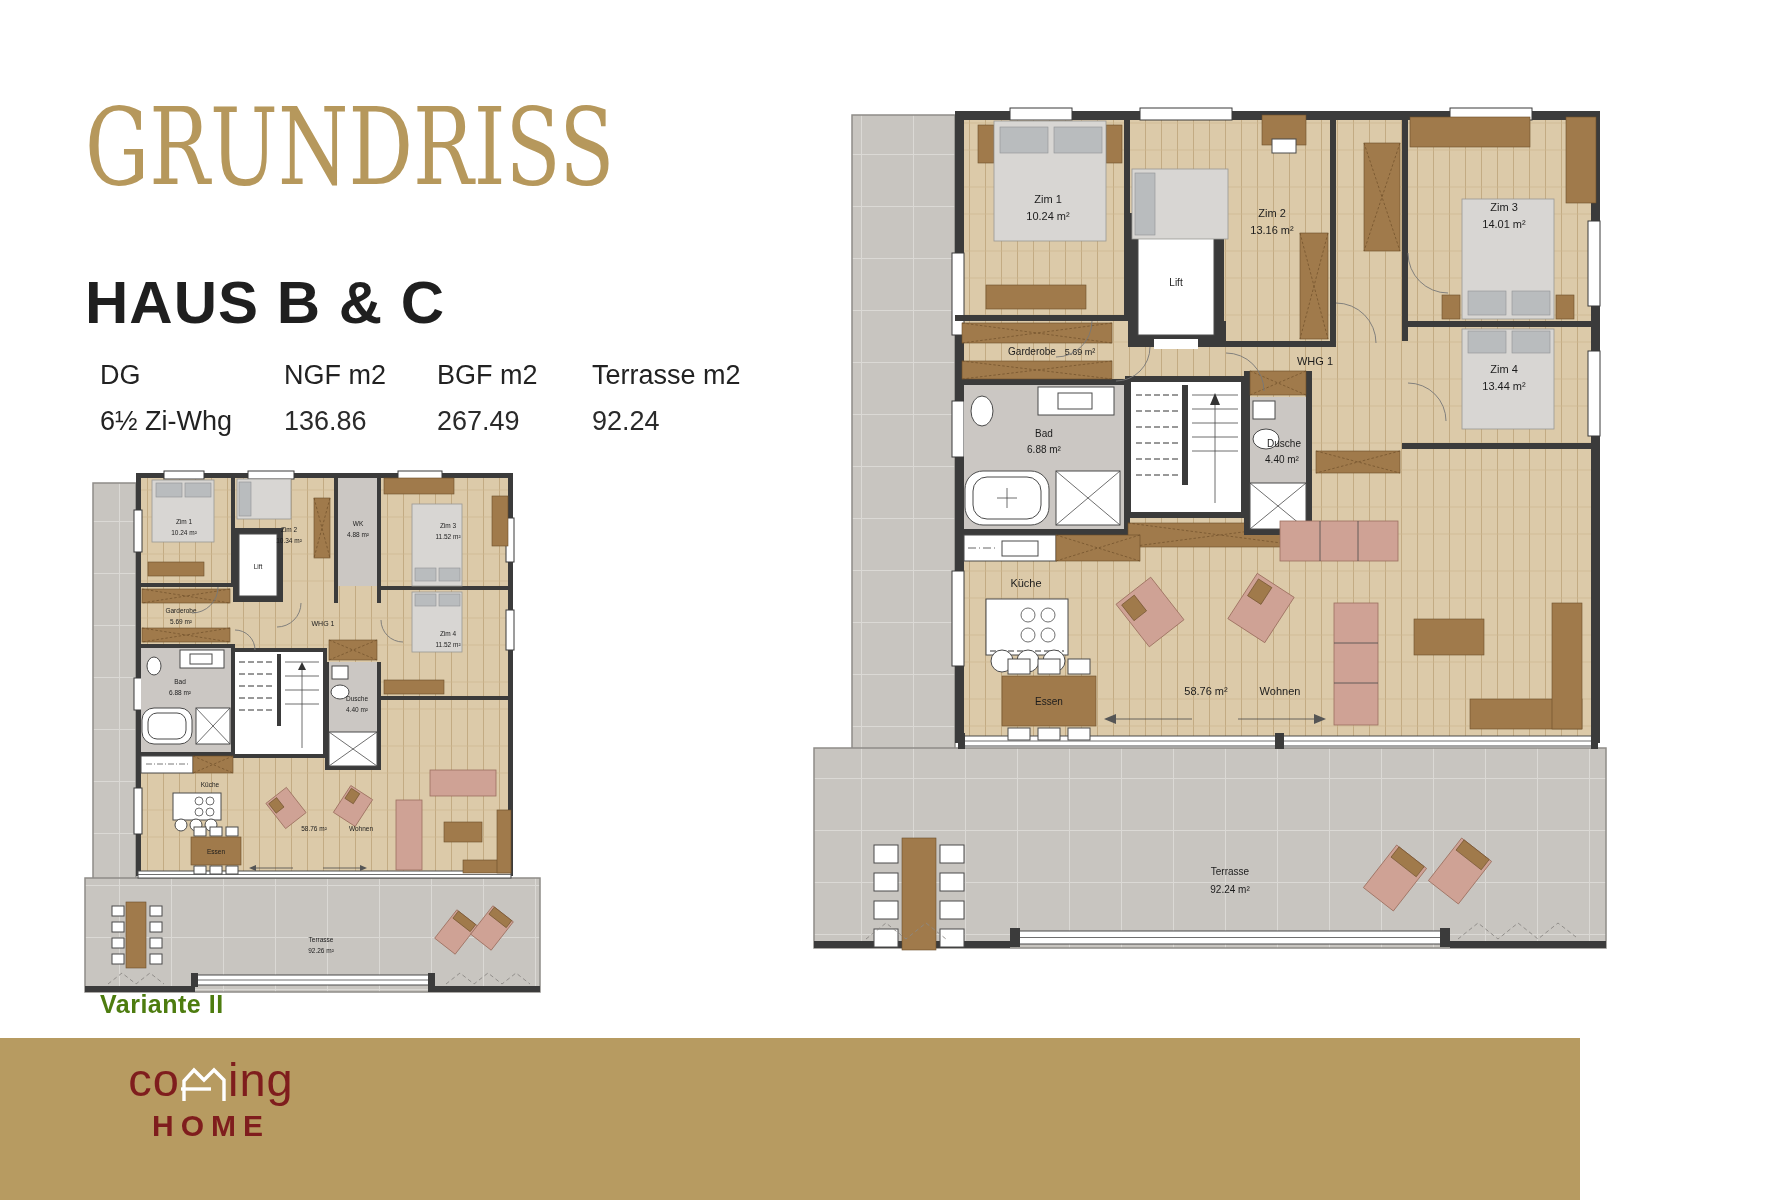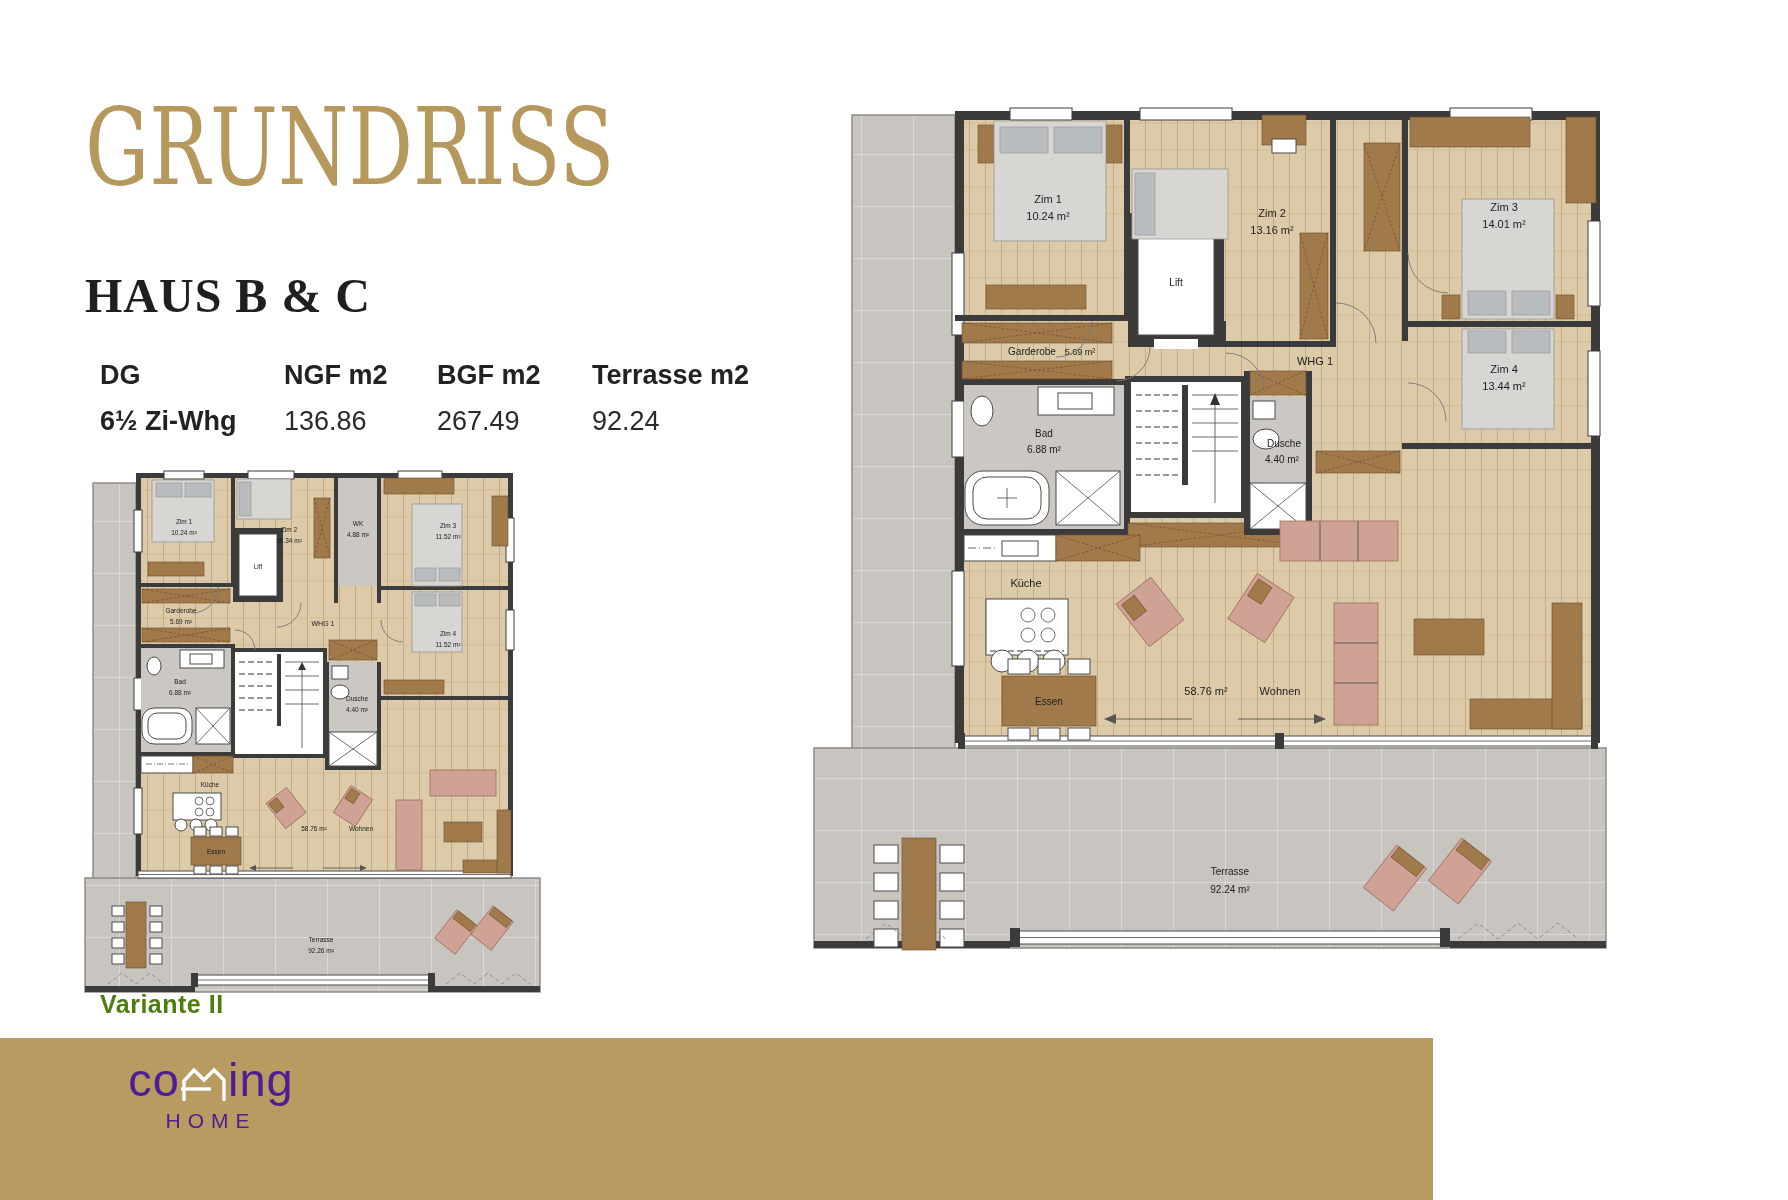--- a/index.html
+++ b/index.html
@@ -9,43 +9,43 @@
   }
   
   .title{
     position:absolute;left:85px;top:92px;
     font-family:"DejaVu Serif","Liberation Serif",serif;
     font-size:106px;line-height:1.05;color:#b6985c;
     transform:scaleX(.76);transform-origin:left top;white-space:nowrap;
   }
   .subtitle{
     position:absolute;left:85px;top:268px;
-    font-size:48px;font-weight:bold;color:#1f1f1f;letter-spacing:1px;white-space:nowrap;font-family:Liberation Serif, serif;
+    font-size:60px;font-weight:bold;color:#1f1f1f;letter-spacing:1px;white-space:nowrap;
   }
   .spec-table{position:absolute;left:100px;top:360px;width:700px;font-size:27px;color:#2a2a2a;}
   .spec-row{position:relative;height:46px;}
   .spec-cell{position:absolute;top:0;white-space:nowrap;}
-  .spec-head{font-weight:bold;color:#222;}
+  .spec-head{font-weight:normal;color:#222;}
   .c1{left:0;} .c2{left:184px;} .c3{left:337px;} .c4{left:492px;}
   .variant{
     position:absolute;left:100px;top:990px;
     font-size:25px;font-weight:bold;color:#4d7c0f;letter-spacing:.5px;
   }
   
   .plan-small{position:absolute;left:68px;top:470px;width:485px;height:528px;}
   .plan-large{position:absolute;left:810px;top:103px;width:800px;height:858px;}
   
   .footer{
-    position:absolute;left:0;top:1038px;width:1433px;height:162px;
-    background:#b79b61;color:#4c1d95;
+    position:absolute;left:0;top:1038px;width:1580px;height:162px;
+    background:#b79b61;color:#7f1d1d;
   }
   .logo{position:absolute;left:96px;top:14px;width:230px;text-align:center;}
   .logo-line1{font-size:47px;font-weight:300;letter-spacing:1px;display:flex;align-items:flex-end;justify-content:center;}
   .logo-line1 svg{margin:0 1px 4px 1px;}
-  .logo-home{font-size:21px;font-weight:400;letter-spacing:7px;margin-top:2px;}
+  .logo-home{font-size:30px;font-weight:700;letter-spacing:7px;margin-top:2px;}
   .contact{
     position:absolute;right:96px;top:26px;text-align:right;
     font-size:27px;font-weight:300;line-height:33px;
   }
   
   .w{fill:#3b3b3b;}
   .wh{fill:#ffffff;stroke:#4a4a4a;stroke-width:1;}
   .win{fill:#ffffff;stroke:#3b3b3b;stroke-width:1;}
   .fw{fill:#a07a4b;stroke:#6b4e2a;stroke-width:.6;}
   .bd{fill:#d8d6d3;stroke:#9a9894;stroke-width:.8;}

